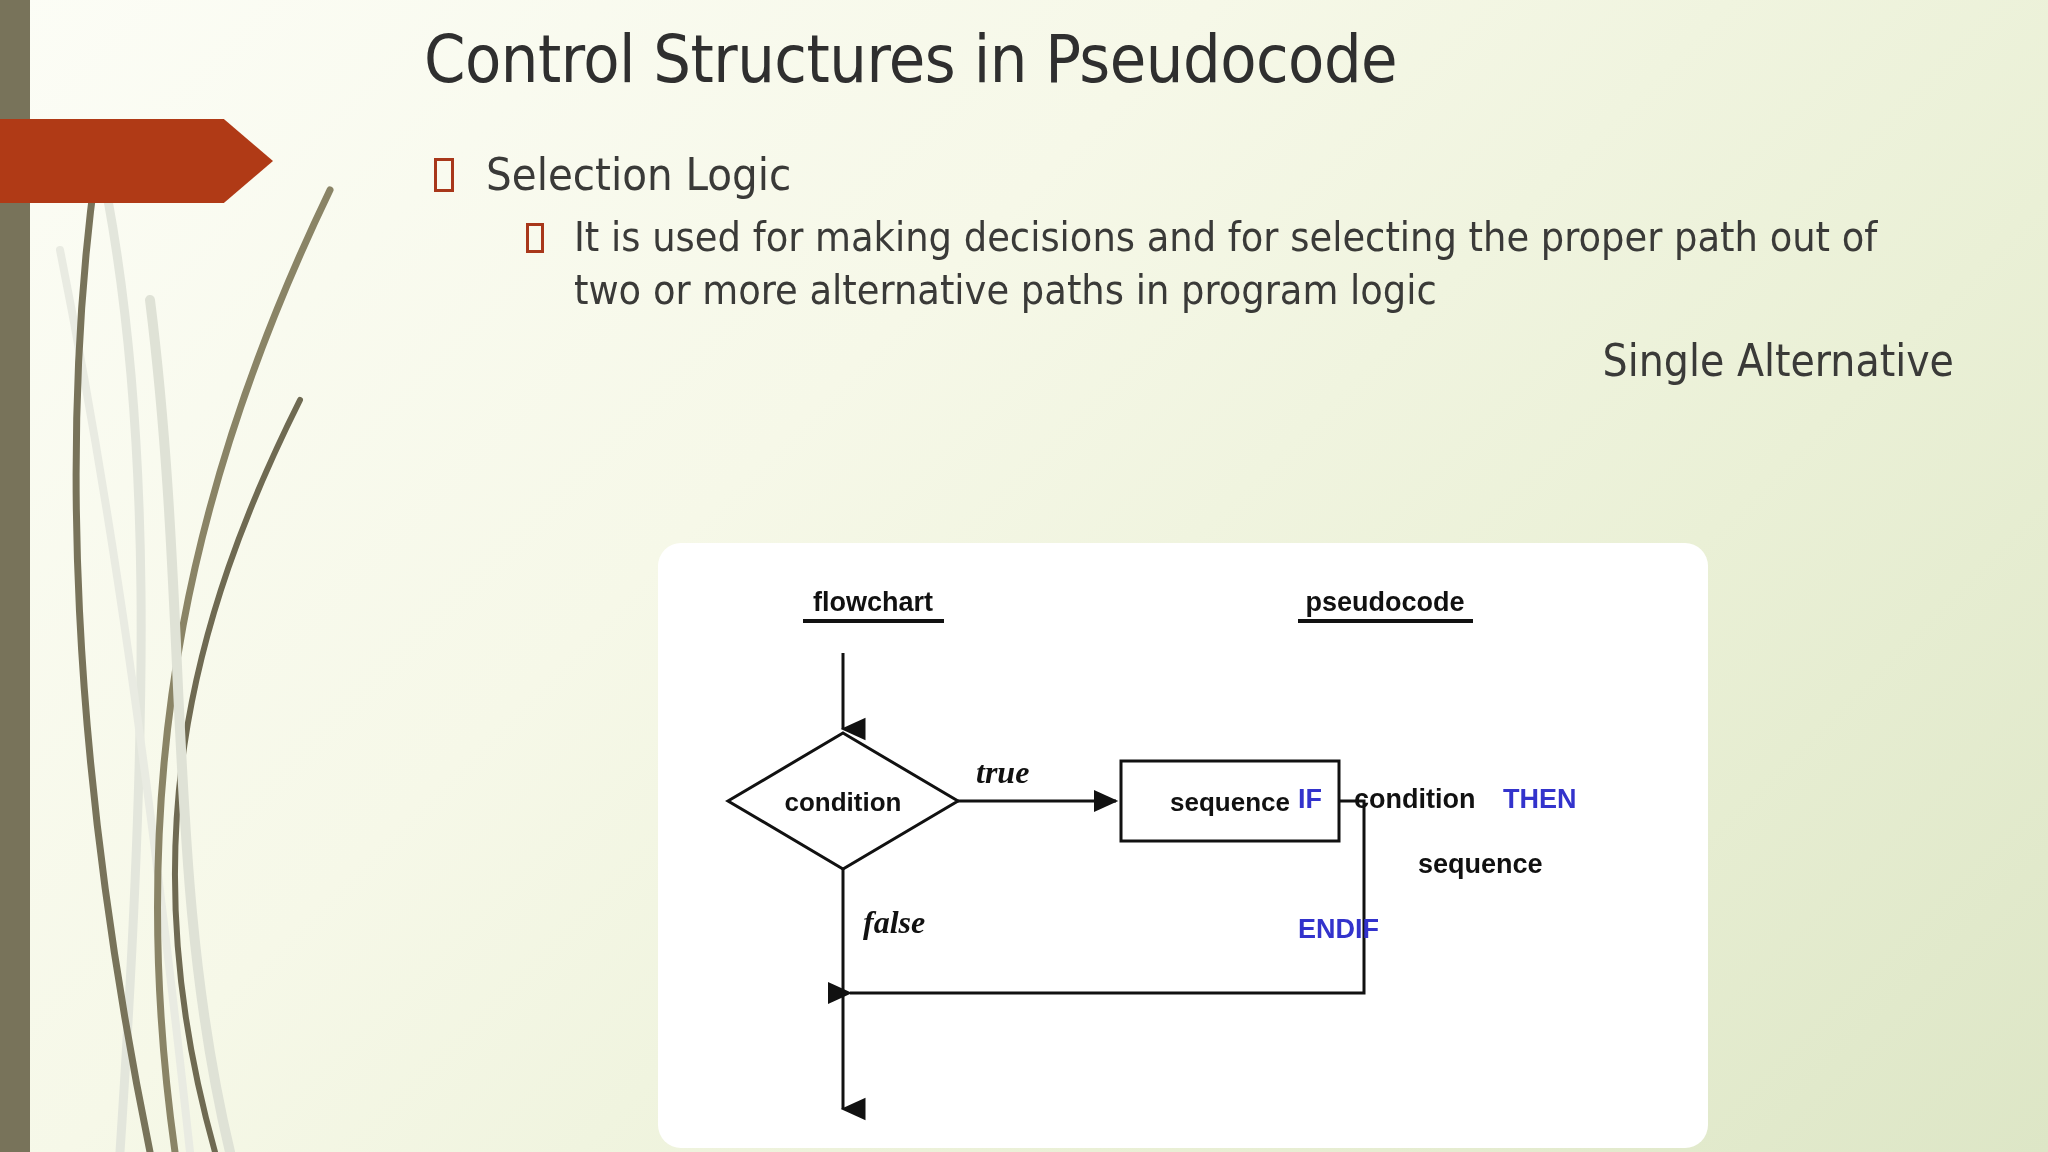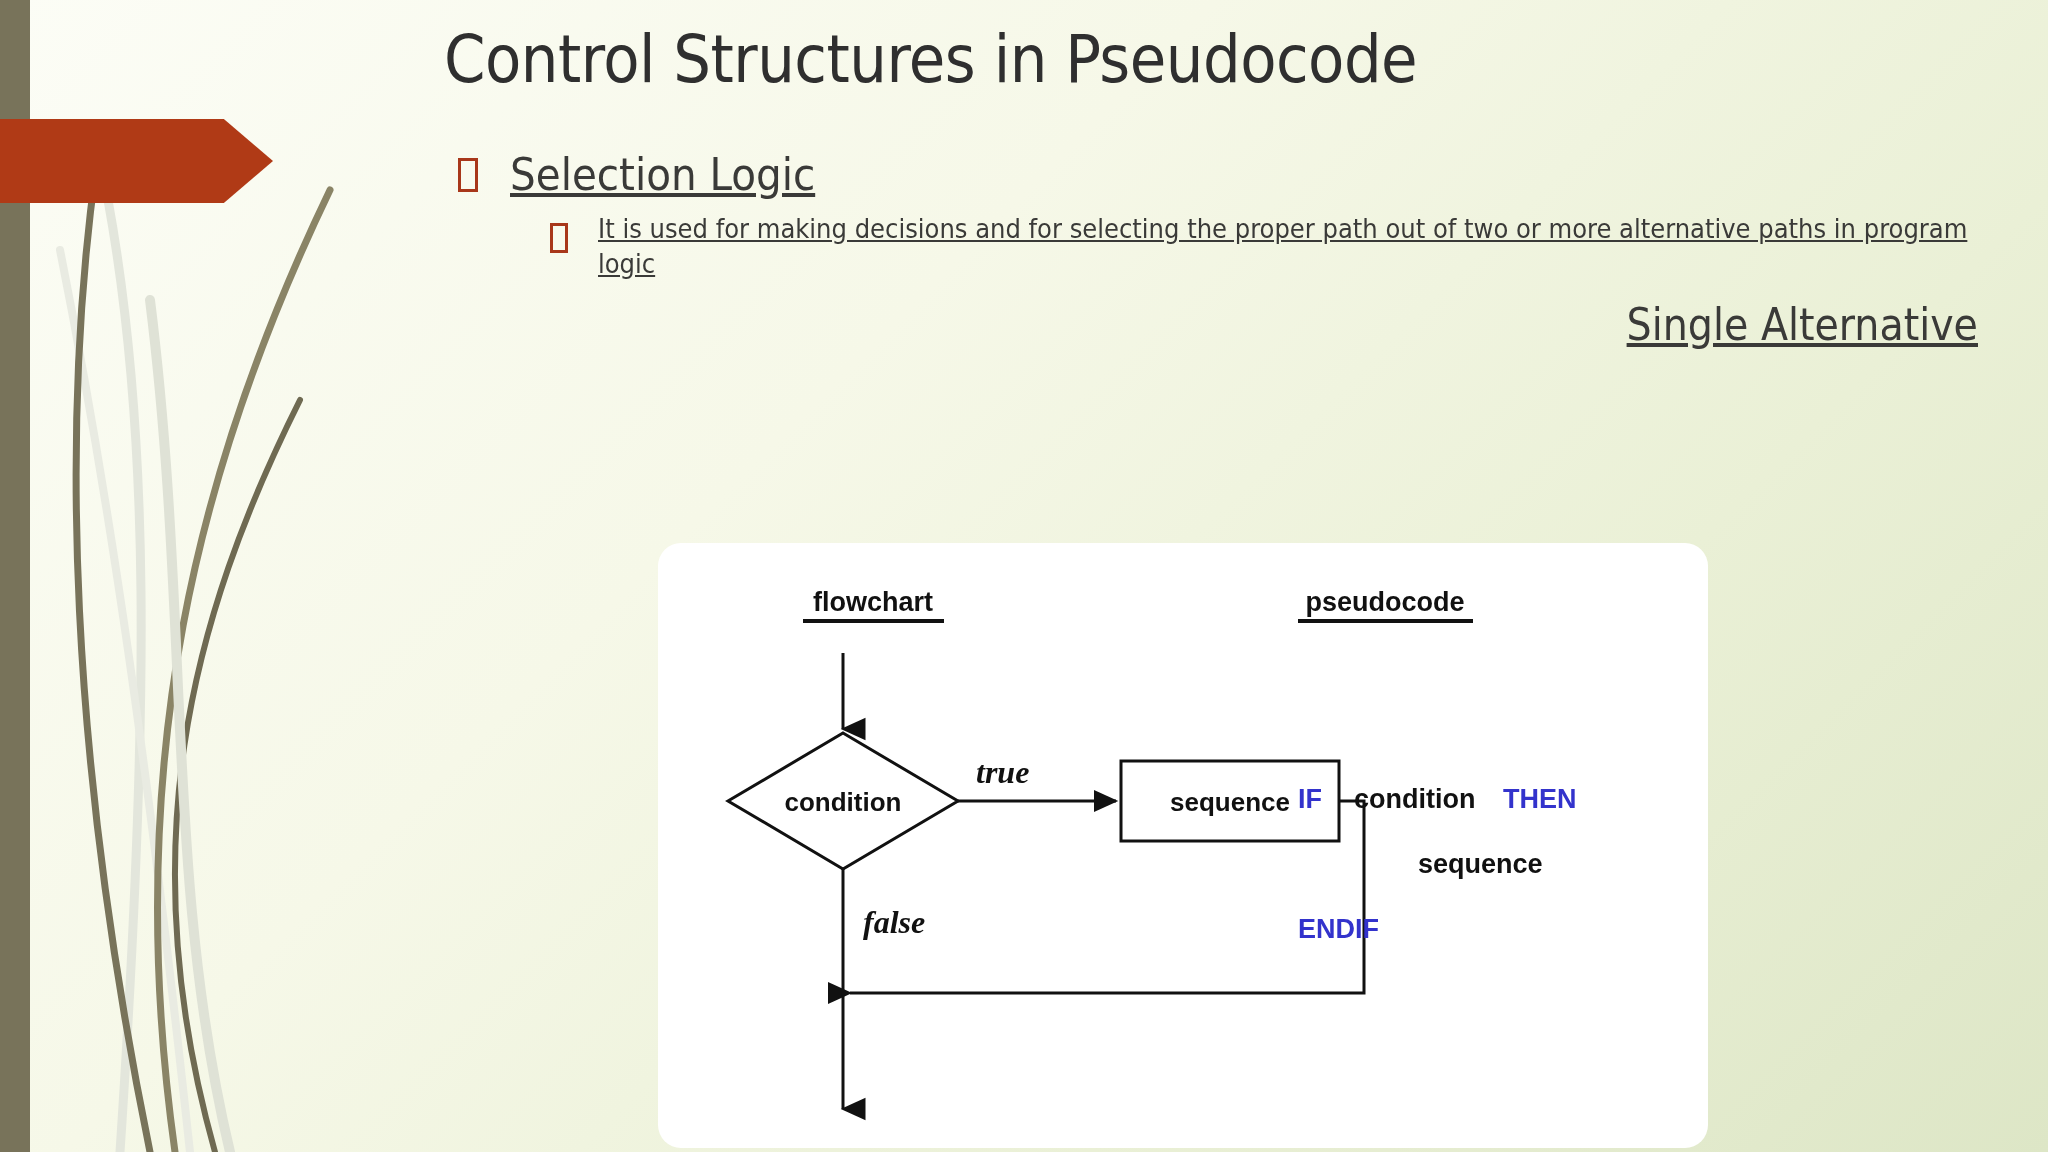--- a/index.html
+++ b/index.html
@@ -42,40 +42,39 @@
     left: 0;
     top: 0;
     width: 420px;
     height: 1152px;
     pointer-events: none;
   }
 
   
   .title {
     position: absolute;
-    left: 444px;
+    left: 424px;
     top: 24px;
     width: 1460px;
     font-size: 66px;
     line-height: 1.08;
     color: #2f2f2f;
     font-family: "DejaVu Sans Condensed", "Liberation Sans", sans-serif;
     font-weight: 400;
     letter-spacing: -0.5px;
     white-space: nowrap;
   }
 
   
   .body {
     position: absolute;
-    left: 458px;
+    left: 434px;
     top: 148px;
     width: 1520px;
     color: #3a3a38;
-    text-decoration: underline;
   }
 
   .bullet-row {
     display: flex;
     align-items: flex-start;
   }
 
   .bullet-glyph {
     flex: 0 0 auto;
     color: #a8371a;
@@ -110,21 +109,21 @@
     margin-left: 92px;
     margin-bottom: 6px;
   }
   .lvl2 .tofu {
     width: 18px;
     height: 30px;
     margin-top: 12px;
   }
   .lvl2 .bullet-text {
     margin-left: 30px;
-    font-size: 27px;
+    font-size: 41px;
     line-height: 1.30;
     font-family: "DejaVu Sans Condensed", "Liberation Sans", sans-serif;
     color: #3a3a38;
     max-width: 1390px;
   }
 
   .plain-line {
     margin-top: 18px;
     margin-left: 0px;
     font-size: 44px;

